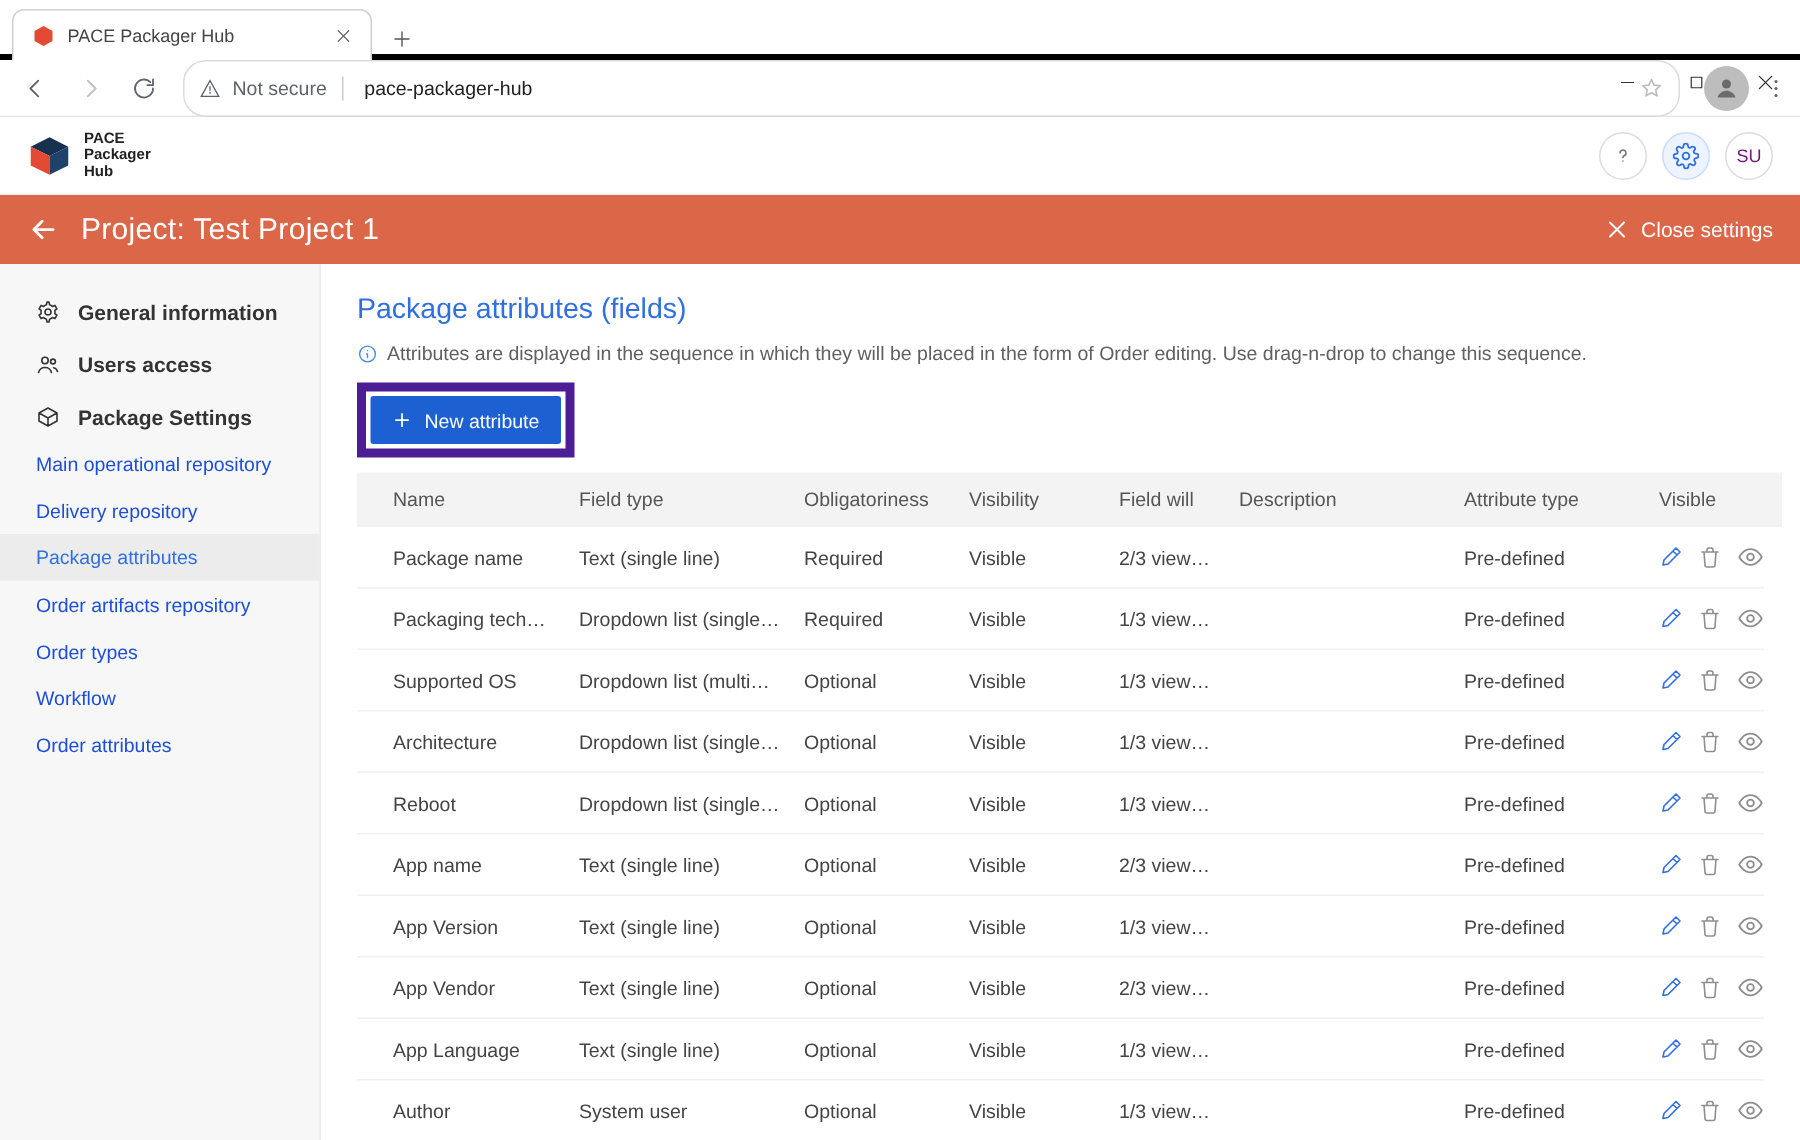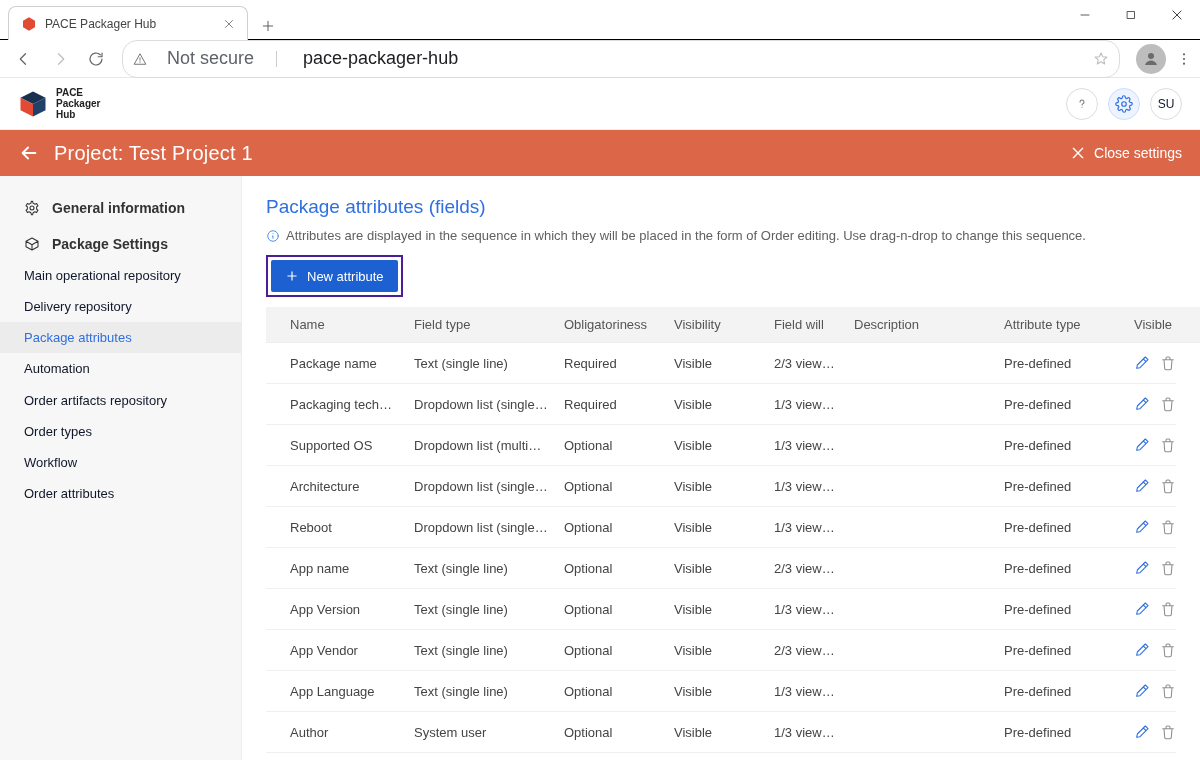--- a/index.html
+++ b/index.html
@@ -1,67 +1,67 @@
 <!DOCTYPE html>
 <html><head>
 <meta charset="utf-8">
 <style>
   * { box-sizing: border-box; }
   html, body { margin:0; padding:0; height:100%; font-family: "Segoe UI", Arial, sans-serif; font-size:13px; color:#333; }
   body { background:#fff; width:1200px; height:760px; overflow:hidden; position:relative; }
 
   
-  .win-titlebar { height:40px; background:#fff; border-bottom:1px solid #000000; display:flex; align-items:flex-start; }
+  .win-titlebar { height:40px; background:#fff; border-bottom:4px solid #000000; display:flex; align-items:flex-start;flex-direction:column; }
   .tabs-strip { display:flex; align-items:flex-end; height:40px; padding-left:8px; }
   .browser-tab { display:flex; align-items:center; gap:8px; background:#fff; border:1px solid #d0d0d0; border-bottom:none; border-radius:8px 8px 0 0; height:34px; margin-top:6px; padding:0 12px; width:240px; font-size:12px; color:#444; }
   .browser-tab .favicon { width:16px; height:16px; }
   .browser-tab .title { flex:1; white-space:nowrap; overflow:hidden; text-overflow:ellipsis; }
   .browser-tab .close { color:#666; }
   .new-tab-btn { width:28px; height:28px; margin:8px 0 0 6px; display:flex; align-items:center; justify-content:center; color:#555; font-size:18px; font-weight:300; border-radius:50%; }
   .win-controls { margin-left:auto; display:flex; }
   .win-btn { width:46px; height:30px; display:flex; align-items:center; justify-content:center; color:#333; }
 
   .addr-bar { height:38px; background:#fff; border-bottom:1px solid #e8e8e8; display:flex; align-items:center; padding:0 8px; gap:4px; }
   .nav-btn { width:32px; height:32px; display:flex; align-items:center; justify-content:center; color:#5f6368; border-radius:50%; }
   .nav-btn.disabled { color:#bdbdbd; }
-  .url-box { flex:1; height:38px; border:1px solid #dcdcdc; border-radius:15px; display:flex; align-items:center; padding:0 10px; font-size:18px; color:#5f6368; gap:20px; margin:0 6px; }
+  .url-box { flex:1; height:38px; border:1px solid #dcdcdc; border-radius:15px; display:flex; align-items:center; padding:0 10px; font-size:13px; color:#5f6368; gap:8px; margin:0 6px; }
   .url-sep { width:1px; height:16px; background:#ccc; margin:0 6px 0 2px; }
   .url-host { color:#202124; }
   .right-tools { display:flex; align-items:center; gap:10px; margin-left:6px; color:#5f6368; }
   .avatar-dot { width:30px; height:30px; background:#bdbdbd; border-radius:50%; display:flex; align-items:center; justify-content:center; }
 
   
   .app-topbar { height:52px; background:#fff; display:flex; align-items:center; padding:0 18px; gap:10px; border-bottom:1px solid #eee; }
   .brand { display:flex; align-items:center; gap:8px; }
   .brand-text { font-size:10px; line-height:1.1; font-weight:700; color:#222; }
   .app-topbar .spacer { flex:1; }
   .round-btn { width:32px; height:32px; border-radius:50%; display:flex; align-items:center; justify-content:center; color:#777; }
   .round-btn.active { color:#2f6fe0; border:1px solid #c8ddff; background:#eef4ff; }
   .round-btn.border { border:1px solid #ddd; }
-  .round-btn.su { font-size:12px; color:#0f172a; border:1px solid #ddd; }
+  .round-btn.su { font-size:12px; color:#701a75; border:1px solid #ddd; }
 
   .project-bar { height:46px; background:#db6648; color:#fff; display:flex; align-items:center; padding:0 18px; }
   .project-bar .title { font-size:20px; font-weight:400; letter-spacing:.2px; }
   .project-bar .back { margin-right:14px; display:flex; }
   .project-bar .close-settings { margin-left:auto; display:flex; align-items:center; gap:8px; font-size:14px; }
 
   
   .body { display:flex; height:calc(760px - 40px - 38px - 52px - 46px); }
-  .sidebar { width:242px; background:#f7f7f7; border-right:1px solid #ececec; padding:14px 0 0 0; font-size:14px; color:#444; }
+  .sidebar { width:214px; background:#f7f7f7; border-right:1px solid #ececec; padding:14px 0 0 0; font-size:14px; color:#444; }
   .side-head { font-weight:600; color:#333; padding:10px 18px 8px 24px; display:flex; align-items:center; gap:12px; }
-  .side-sub { font-size:13px; color:#0f172a; padding:8px 18px 8px 24px; cursor:pointer; }
+  .side-sub { font-size:13px; color:#1d4ed8; padding:8px 18px 8px 24px; cursor:pointer; }
   .side-sub.active { background:#ececec; color:#2f6fe0; }
   .side-sep { height:1px; }
 
   .content { flex:1; padding:20px 24px 0 24px; overflow:hidden; position:relative; }
   .page-title { color:#2f6fe0; font-size:19px; font-weight:400; margin-bottom:10px; }
   .info-line { display:flex; align-items:center; gap:6px; color:#606060; font-size:13px; margin-bottom:12px; }
   .info-ico { color:#408de7; }
 
-  .new-attr-wrap { display:inline-block; border:2px solid #4c1d95; padding:3px; margin-bottom:10px; }
+  .new-attr-wrap { display:inline-block; border:6px solid #4c1d95; padding:3px; margin-bottom:10px; }
   .new-attr-btn { background:#1d60d1; color:#fff; height:32px; padding:0 14px; display:inline-flex; align-items:center; gap:8px; font-size:13px; border-radius:2px; }
 
   
   .tbl { width:100%; border-collapse:collapse; table-layout:fixed; font-size:13px; }
   .tbl thead th { text-align:left; font-weight:400; color:#555; background:#f3f3f3; padding:10px 8px; border-bottom:1px solid #eee; }
   .tbl tbody td { padding:11px 8px; border-bottom:1px solid #f0f0f0; color:#444; white-space:nowrap; overflow:hidden; text-overflow:ellipsis; vertical-align:middle; }
   .tbl th.col-name, .tbl td.col-name { padding-left:24px; }
   .actions { display:flex; gap:10px; align-items:center; color:#8e8e8e; }
   .act-edit { color:#2f6fe0; }
 
@@ -216,33 +216,43 @@
       <div class="side-head">
         <span>
           <svg viewBox="0 0 24 24" width="16" height="16">
             <circle cx="12" cy="12" r="3" class="stroke"></circle>
             <path class="stroke" d="M19 12a7 7 0 0 0-.2-1.6l2.1-1.6-2-3.4-2.5 1a7 7 0 0 0-2.8-1.6L13 2h-2l-.6 2.8a7 7 0 0 0-2.8 1.6l-2.5-1-2 3.4 2.1 1.6A7 7 0 0 0 5 12c0 .55.07 1.1.2 1.6l-2.1 1.6 2 3.4 2.5-1a7 7 0 0 0 2.8 1.6L11 22h2l.6-2.8a7 7 0 0 0 2.8-1.6l2.5 1 2-3.4-2.1-1.6c.13-.5.2-1.05.2-1.6z"></path>
           </svg>
         </span>
         <span>General information</span>
       </div>
       <div class="side-sep"></div>
+      <div class="side-head">
+        <span>
+          <svg viewBox="0 0 24 24" width="16" height="16">
+            <circle cx="9" cy="8" r="3.2" class="stroke"></circle>
+            <path class="stroke" d="M2.5 20c.8-3 3.5-5 6.5-5s5.7 2 6.5 5"></path>
+            <circle cx="17" cy="9" r="2.4" class="stroke"></circle>
+            <path class="stroke" d="M21.5 19c-.5-2-2-3.5-4-3.8"></path>
+          </svg>
+        </span>
+        <span>Users access</span>
+      </div>
       <div class="side-sep"></div>
       <div class="side-head">
         <span>
           <svg viewBox="0 0 24 24" width="16" height="16">
             <path class="stroke" d="M12 3 3 8v8l9 5 9-5V8zM3 8l9 5 9-5M12 13v8"></path>
           </svg>
         </span>
         <span>Package Settings</span>
       </div>
       <div class="side-sub">Main operational repository</div>
       <div class="side-sub">Delivery repository</div>
       <div class="side-sub active">Package attributes</div>
-      <div class="side-sub">Automation</div>
       <div class="side-sep"></div>
       <div class="side-sub">Order artifacts repository</div>
       <div class="side-sub">Order types</div>
       <div class="side-sub">Workflow</div>
       <div class="side-sub">Order attributes</div>
       <div class="side-sep"></div>
     </div>
 
   <div class="content">
     <div class="page-title">Package attributes (fields)</div>

